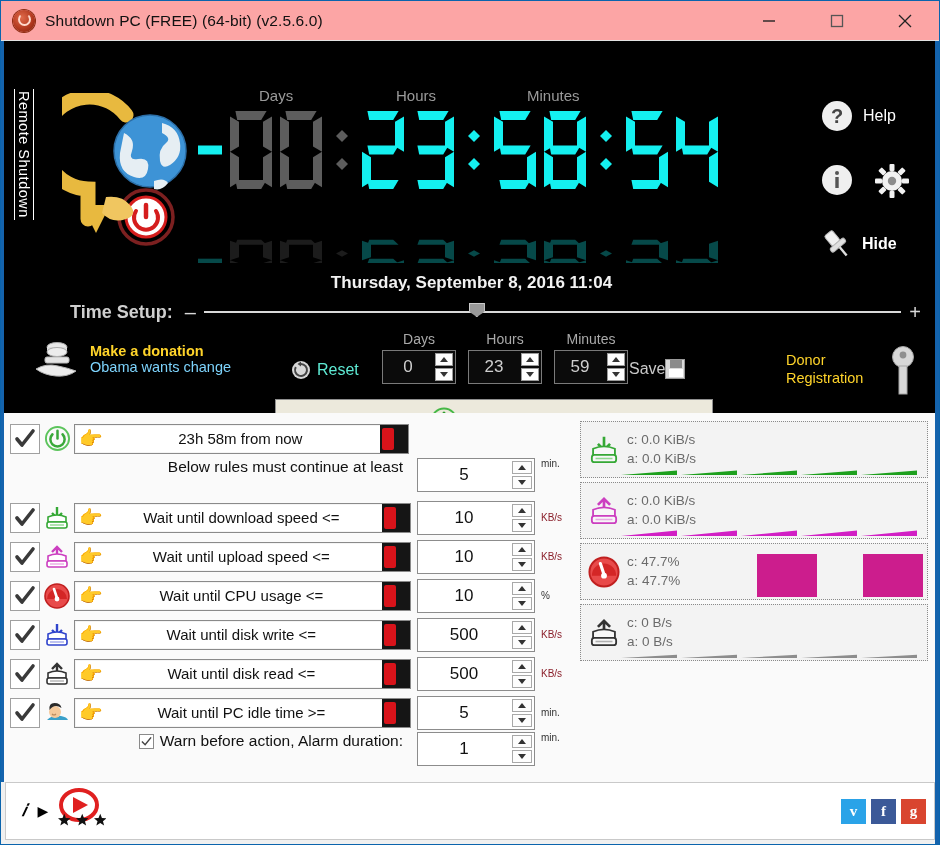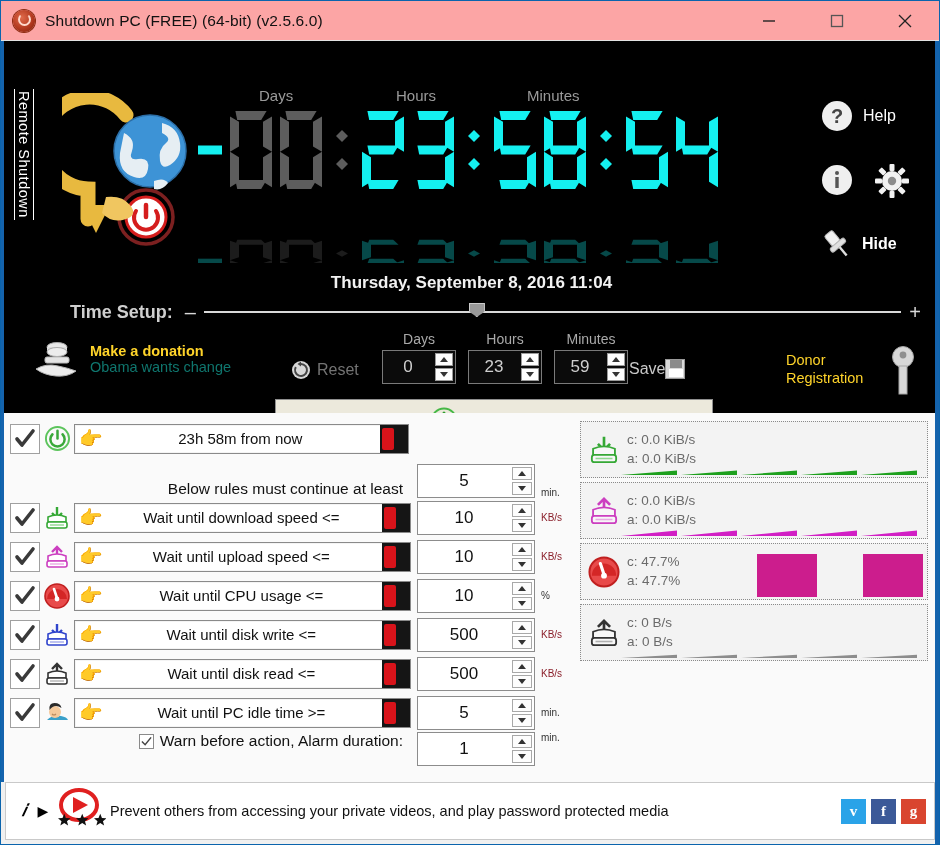--- a/index.html
+++ b/index.html
@@ -73,23 +73,23 @@
     position:absolute; left: 38%; top:-8px; width:16px; height:14px;
     background:#999; border:1px solid #ccc;
     clip-path: polygon(0 0, 100% 0, 100% 60%, 50% 100%, 0 60%);
   }
   .plus { color:#d8d8d8; font-size:20px; margin:0 18px 0 8px; line-height:1; }
 
   .donate {
     position:absolute; left: 30px; top: 298px; display:flex; align-items:center; gap:10px;
   }
   .donate-txt1 { color:#ffd42a; font-size:14.5px; font-weight:bold; }
-  .donate-txt2 { color:#0f766e; font-size:14.5px; }
+  .donate-txt2 { color:#7dd3fc; font-size:14.5px; }
   .reset-btn { position:absolute; left:287px; top:319px; display:flex; align-items:center; gap:6px; }
-  .reset-txt { color:#737373; font-size:16px; }
+  .reset-txt { color:#5eead4; font-size:16px; }
 
   .spin-group { position:absolute; top:290px; left:378px; display:flex; gap:12px; }
   .spin-col { width:74px; }
   .spin-cap { text-align:center; color:#a9a9a9; font-size:14px; margin-bottom:3px; }
   .spin-box {
     height:34px; border:1px solid #7a7a7a; background:#0b0b0b;
     display:flex; align-items:stretch;
   }
   .spin-val { flex:1; display:flex; align-items:center; justify-content:center;
     color:#cfcfcf; font-size:17px; }
@@ -139,21 +139,21 @@
     width:118px; height:34px; border:1px solid #8c8c8c; background:#fff;
     display:flex; align-items:stretch; margin-left:6px; flex:0 0 118px;
   }
   .numval { flex:1; display:flex; align-items:center; justify-content:center; font-size:17px; color:#111; }
   .num-arrows { width:24px; display:flex; flex-direction:column; padding:2px; gap:2px; }
   .num-arr { flex:1; background:#fdfdfd; border:1px solid #a8a8a8; display:flex;
     align-items:center; justify-content:center;}
   .unit { width:44px; font-size:10px; padding-left:6px; flex:0 0 44px; }
   .unit.kb { color:#8a1f2a; }
   .unit.dark { color:#333; }
-  .atleast-row { display:flex; align-items:flex-end; height:40px; padding-left:6px; }
+  .atleast-row { display:flex; align-items:flex-start; height:40px; padding-left:6px; }
   .atleast-txt { flex:1; text-align:right; font-size:15.5px; color:#111; padding-right:8px; }
   .warn-row { display:flex; align-items:flex-start; height:40px; padding-left:14px; }
   .warn-left { flex:1; display:flex; align-items:center; justify-content:flex-end; gap:6px; padding-right:8px;}
   .mini-chk { width:15px; height:15px; border:1px solid #8a8a8a; background:#fff;
     display:flex; align-items:center; justify-content:center; font-size:11px; color:#333;}
   .warn-txt { font-size:15.5px; color:#111; }
 
   
   .graphs { position:absolute; left:576px; top:8px; width:348px; }
   .gpanel {
@@ -893,21 +893,20 @@
         <ellipse cx="27" cy="17" rx="18" ry="15" fill="none" stroke="#e02020" stroke-width="4"></ellipse>
         <path d="M21 9 L36 17 L21 25 Z" fill="#e02020"></path>
         <g fill="#111">
           <path d="M8 33 l2.2 5.4 l5.8 .4 l-4.5 3.7 l1.5 5.6 l-5-3.2 l-5 3.2 l1.5 -5.6 l-4.5 -3.7 l5.8 -.4 Z" transform="translate(6,0) scale(.78)"></path>
           <path d="M8 33 l2.2 5.4 l5.8 .4 l-4.5 3.7 l1.5 5.6 l-5-3.2 l-5 3.2 l1.5 -5.6 l-4.5 -3.7 l5.8 -.4 Z" transform="translate(24,0) scale(.78)"></path>
           <path d="M8 33 l2.2 5.4 l5.8 .4 l-4.5 3.7 l1.5 5.6 l-5-3.2 l-5 3.2 l1.5 -5.6 l-4.5 -3.7 l5.8 -.4 Z" transform="translate(42,0) scale(.78)"></path>
         </g>
       </svg>
     </div>
     <div class="foot-text">
-      <div>Prevent others from accessing your private videos, and play password protected media</div>
     </div>
     <div class="socials" id="socials">
         <div class="soc" style="background: rgb(42, 163, 232);">ᴠ</div>
         <div class="soc" style="background: rgb(59, 89, 152);">f</div>
         <div class="soc" style="background: rgb(217, 69, 47);">g</div>
       </div>
   </div>
 
   <div class="scrollbar-line"></div>
 </div>

